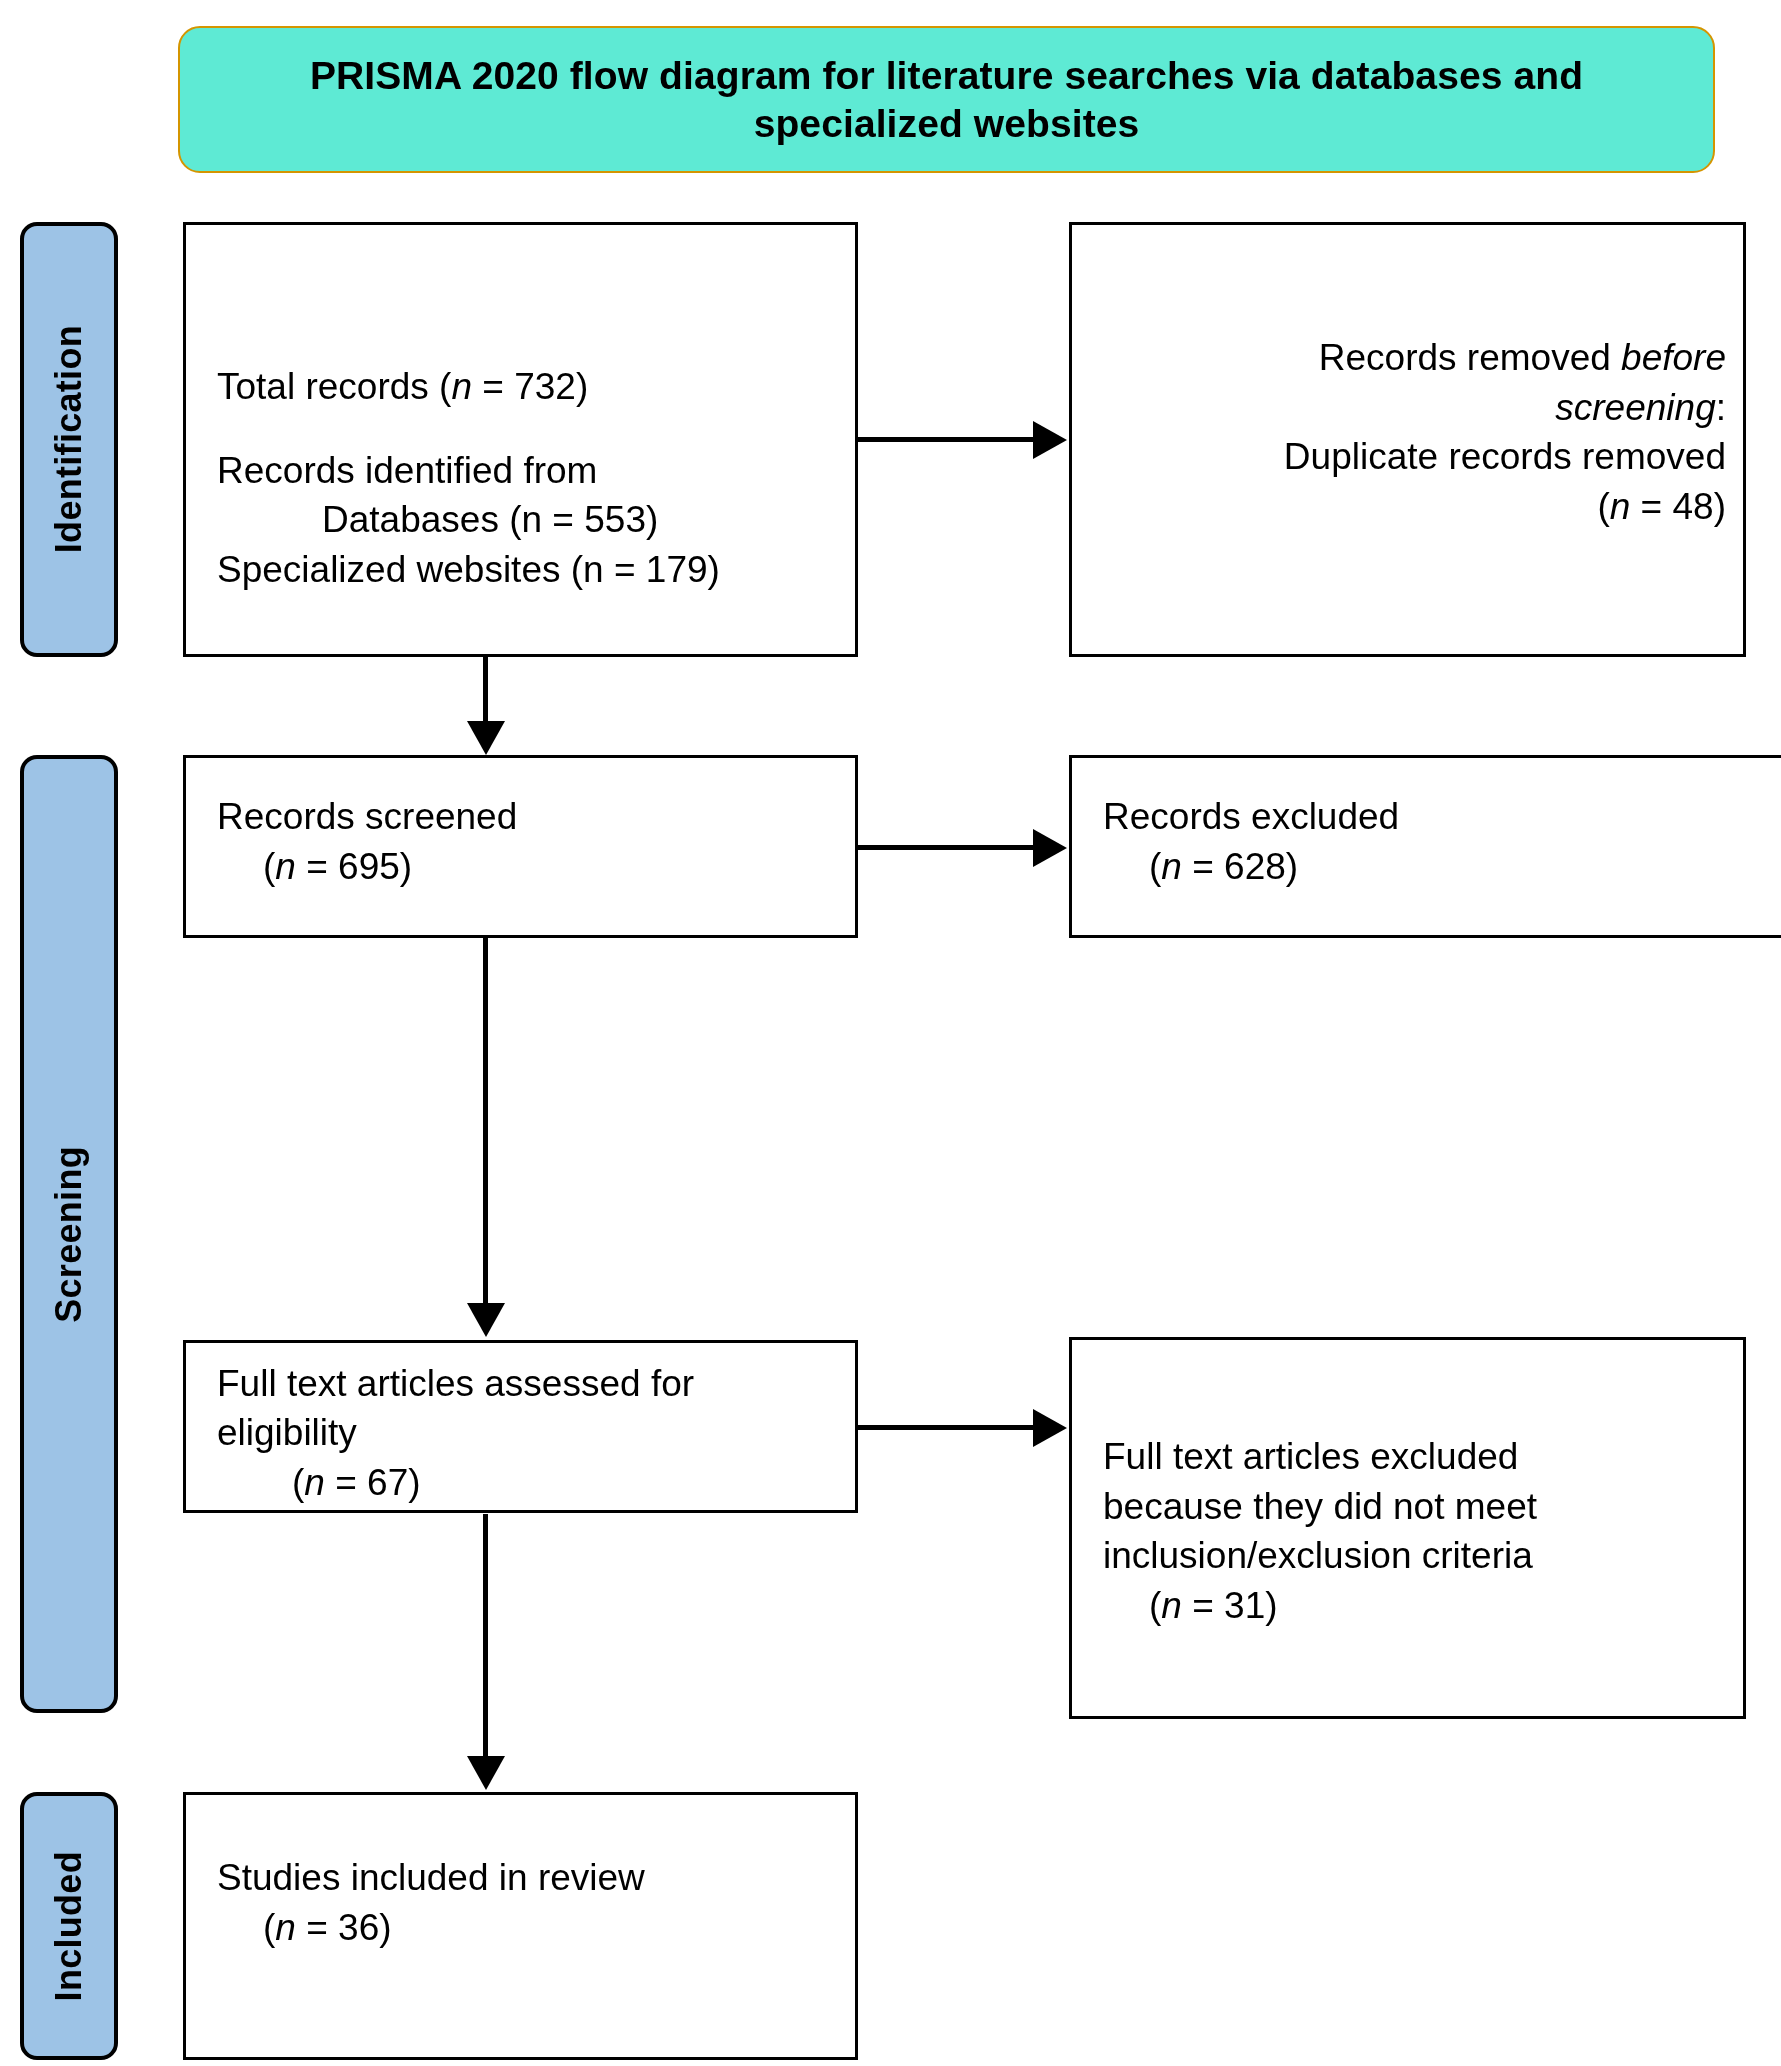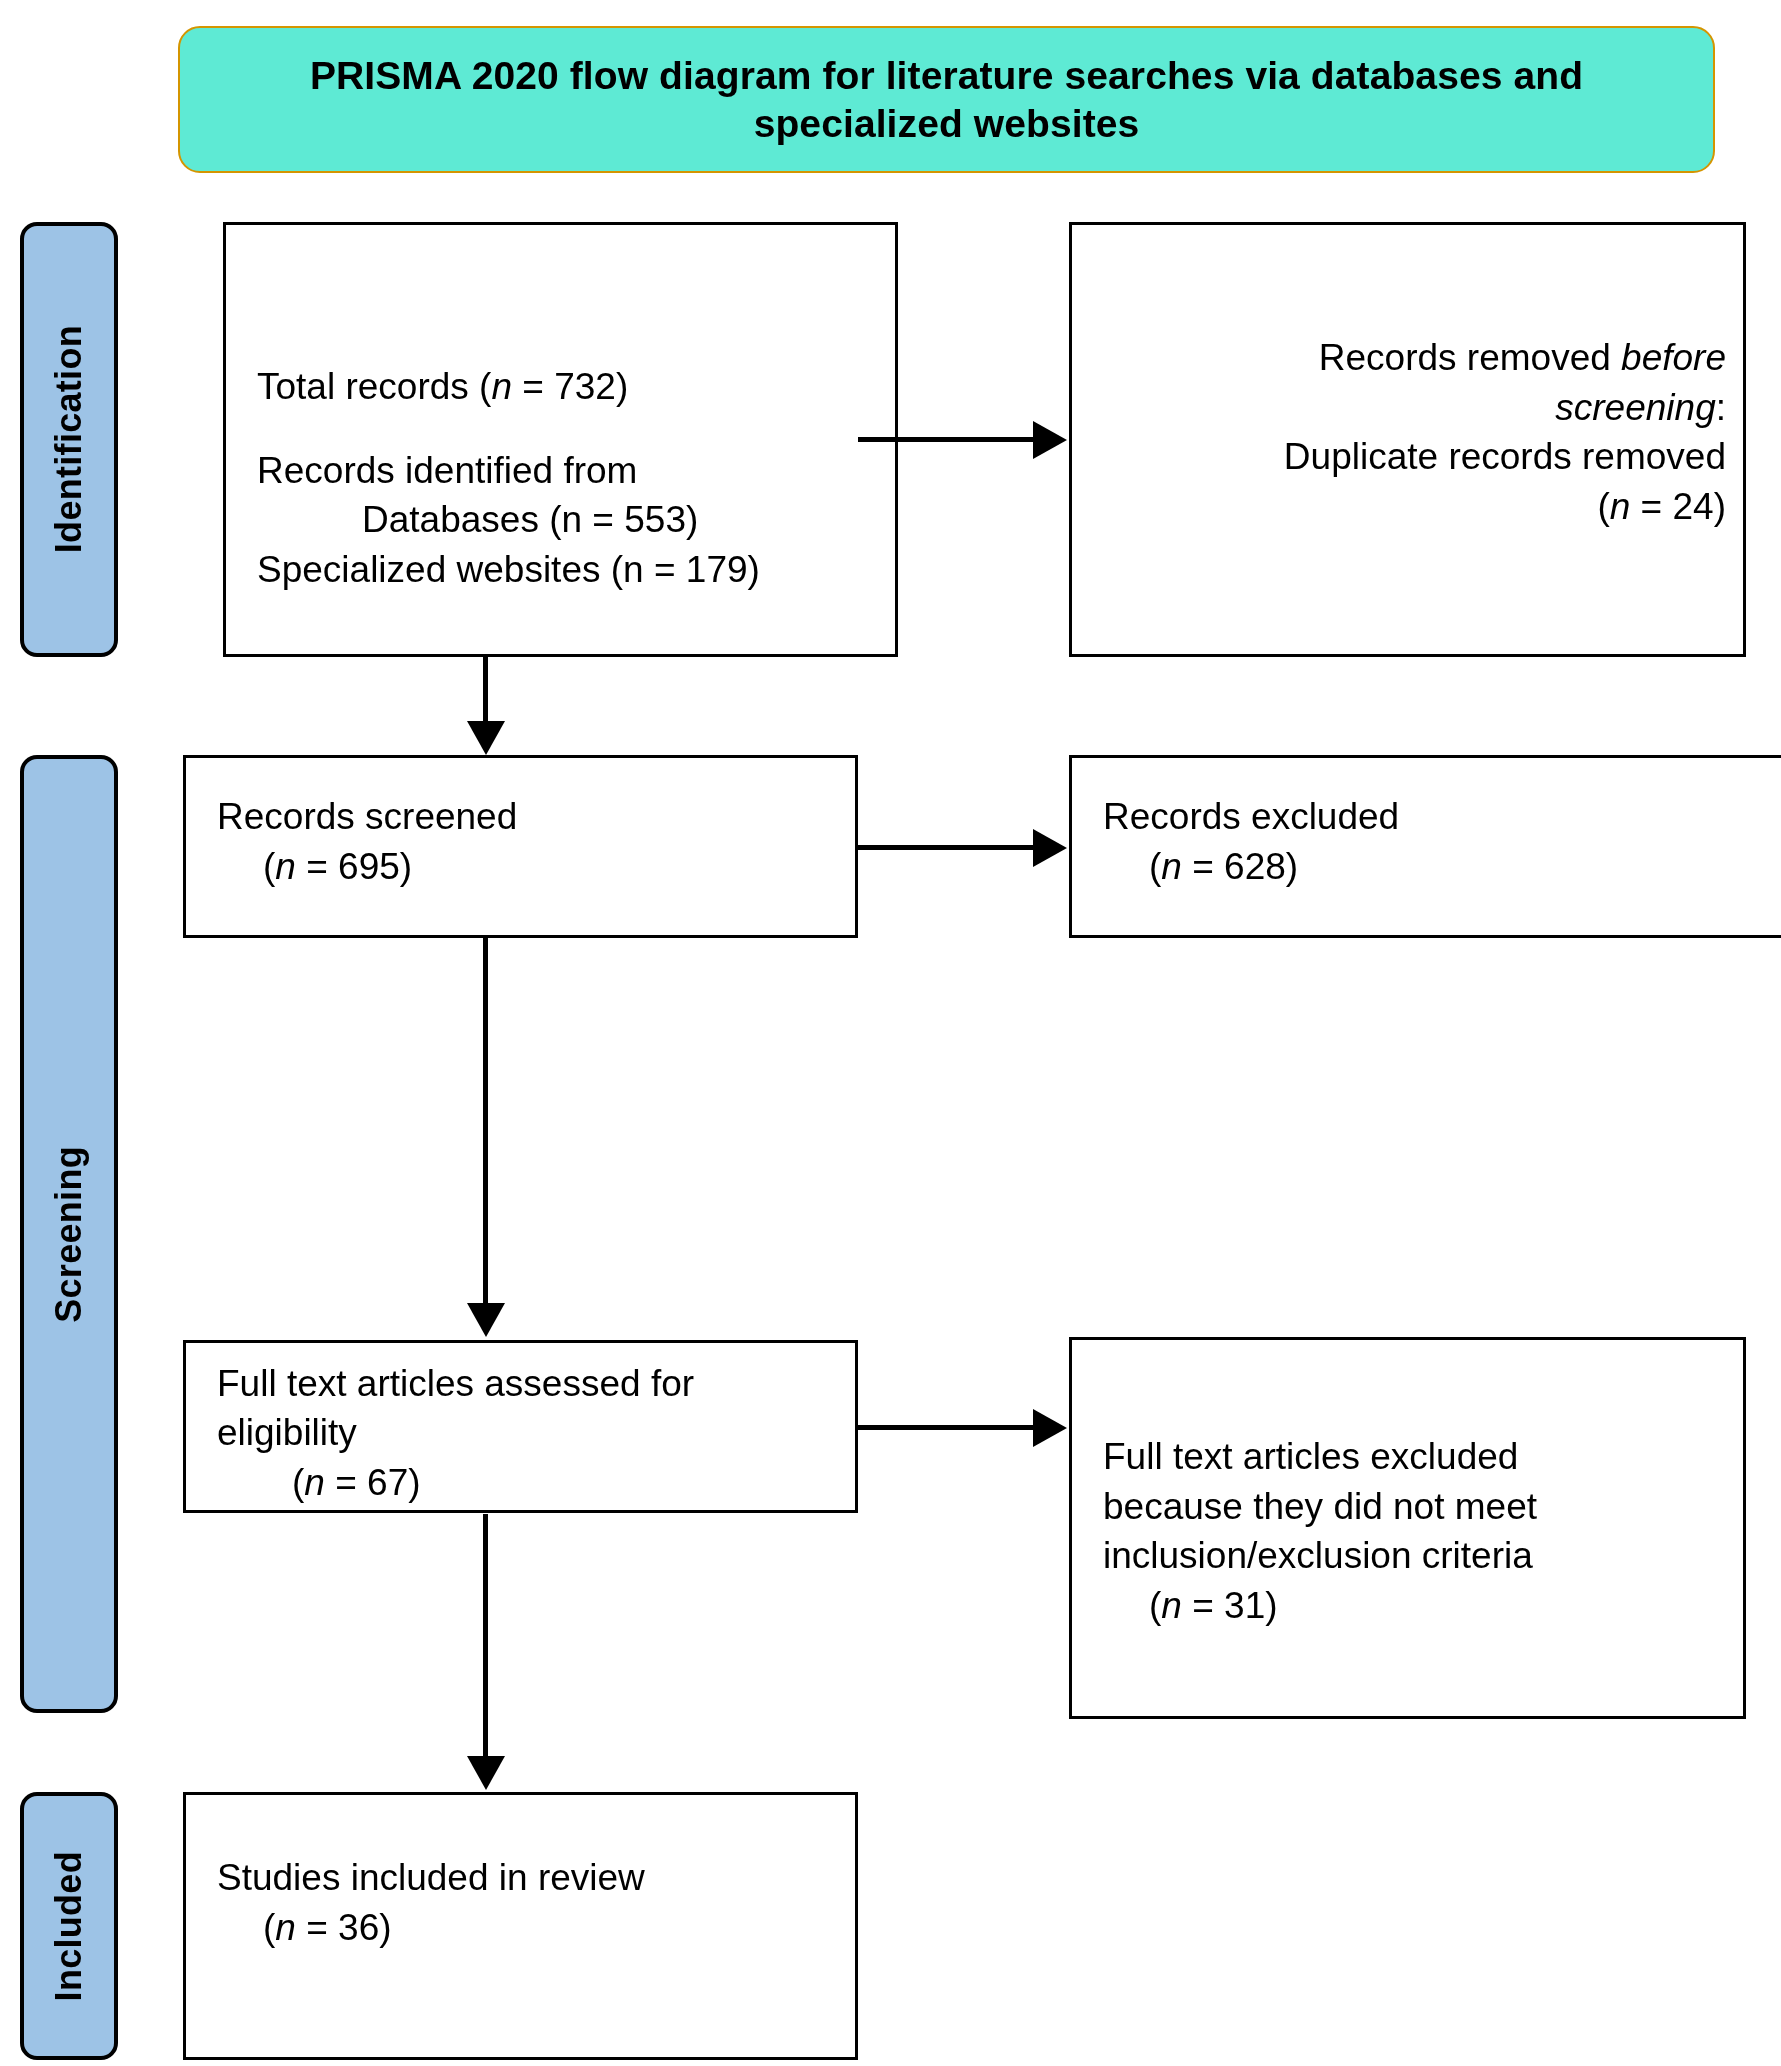--- a/index.html
+++ b/index.html
@@ -42,21 +42,21 @@
     font-size:37px;line-height:1.34;
   }
   .flow-box .line{white-space:pre-wrap;}
   .indent-1{padding-left:46px;}
   .indent-2{padding-left:105px;}
   .indent-3{padding-left:150px;}
   .indent-4{padding-left:75px;}
   .gap{height:34px;}
   em{font-style:italic;}
 
-  #box-identified    {left:183px;top:222px;width:675px;height:435px;margin-left:40px;}
+  #box-identified    {left:183px;top:222px;width:675px;height:435px;}
   #box-identified .box-body{top:137px;}
 
   #box-removed       {left:1069px;top:222px;width:677px;height:435px;text-align:right;}
   #box-removed .box-body{top:108px;}
 
   #box-screened      {left:183px;top:755px;width:675px;height:183px;}
   #box-screened .box-body{top:34px;}
 
   #box-excluded      {left:1069px;top:755px;width:766px;height:183px;}
   #box-excluded .box-body{top:34px;}
@@ -130,21 +130,21 @@
     <div class="line indent-2">Databases (n = 553)</div>
     <div class="line">Specialized websites (n = 179)</div>
   </div>
 </div>
 
 <div class="flow-box" id="box-removed">
   <div class="box-body">
     <div class="line"><span>Records removed </span><em>before</em></div>
     <div class="line"><em>screening</em><span>:</span></div>
     <div class="line indent-2">Duplicate records removed</div>
-    <div class="line indent-3"><span>(</span><em>n</em><span> = 24)</span></div>
+    <div class="line indent-3"><span>(</span><em>n</em><span> = 48)</span></div>
   </div>
 </div>
 
 <div class="flow-box" id="box-screened">
   <div class="box-body">
     <div class="line">Records screened</div>
     <div class="line indent-1"><span>(</span><em>n</em><span> = 695)</span></div>
   </div>
 </div>
 

